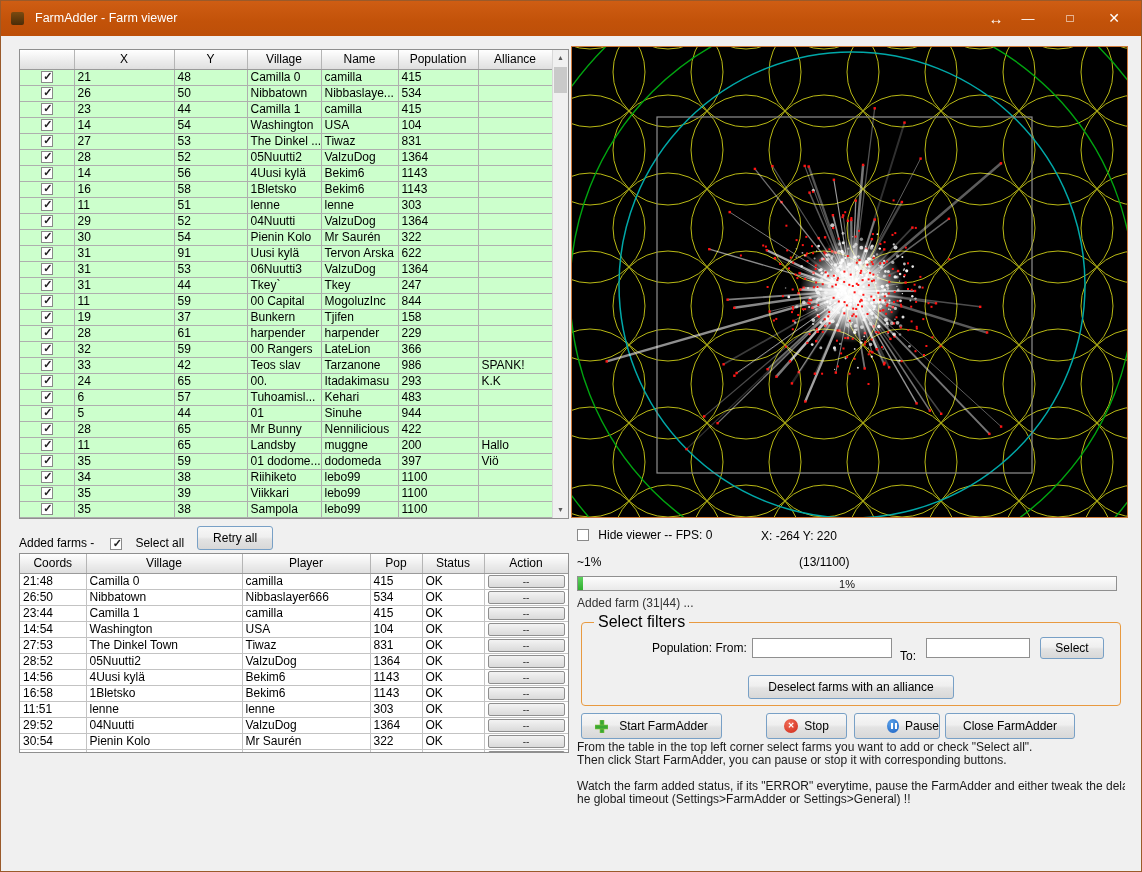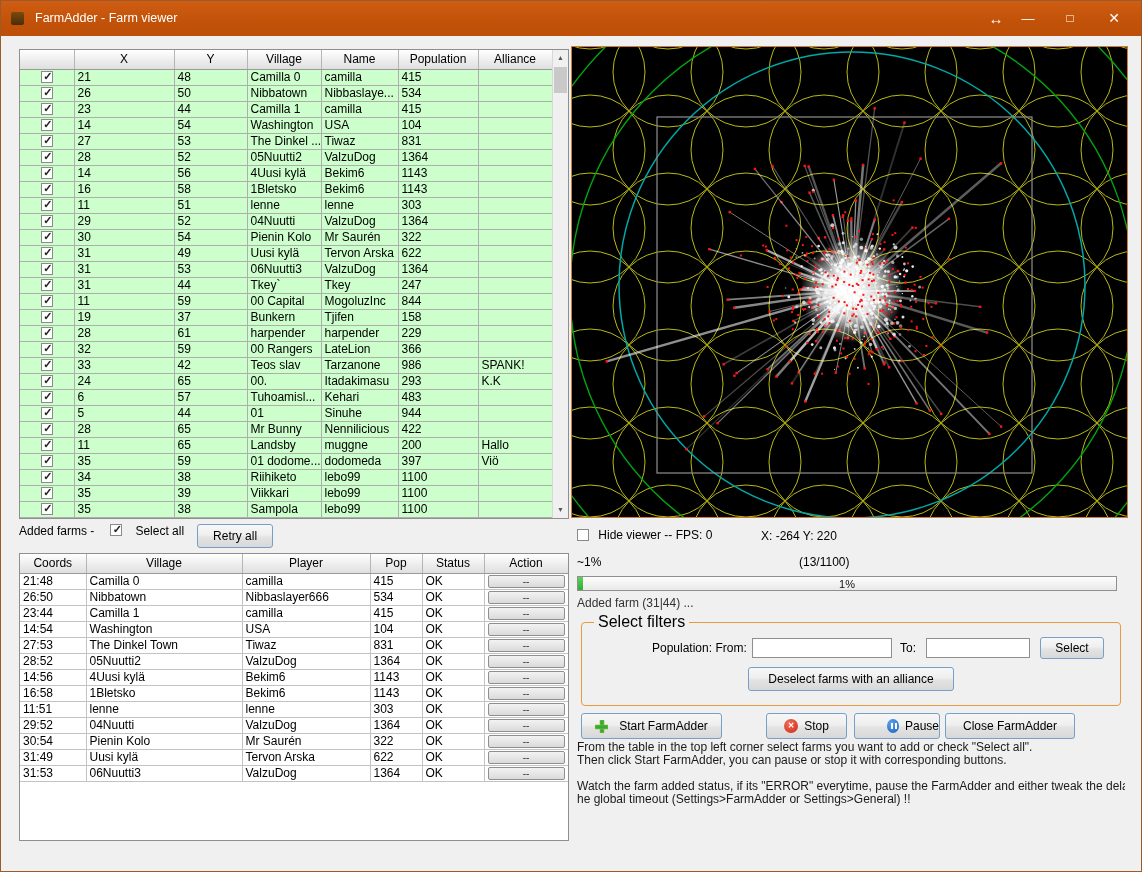--- a/index.html
+++ b/index.html
@@ -27,26 +27,26 @@
   td.cb-cell{text-align:center;padding:0;}
   .cb{display:inline-block;width:12px;height:12px;background:#fff;border:1px solid #8a8a8a;position:relative;vertical-align:middle;}
   .cb .mk{position:absolute;left:0;top:-2px;width:12px;font-size:11px;font-weight:bold;color:#222;line-height:13px;text-align:center;}
   .vscroll{position:absolute;right:0;top:0;width:16px;height:468px;background:#f0f0f0;border-left:1px solid #d8d8d8;}
   .sb-arrow{position:absolute;left:0;width:15px;height:16px;color:#5a5a5a;font-size:7px;line-height:16px;text-align:center;background:#f0f0f0;}
   .sb-up{top:0;}
   .sb-down{bottom:0;}
   .sb-thumb{position:absolute;left:1px;top:17px;width:13px;height:26px;background:#c9c9c9;}
 
   
-  .added-bar{position:absolute;left:18px;top:488px;height:26px;display:flex;align-items:flex-start;}
+  .added-bar{position:absolute;left:18px;top:488px;height:26px;display:flex;align-items:flex-end;}
   .added-bar .lbl1{margin-right:16px;}
   .added-bar .lbl2{margin-left:13px;}
   .btn{font-family:inherit;font-size:12px;color:#000;background:linear-gradient(#f7f7f7,#efefef 45%,#e3e3e3 55%,#d8d8d8);border:1px solid #78a0c6;border-radius:3px;display:inline-flex;align-items:center;justify-content:center;gap:6px;cursor:default;}
   .retry-btn{width:76px;height:24px;margin-left:13px;}
-  .added-panel{position:absolute;left:18px;top:517px;width:550px;height:288px;border:1px solid #8f8f8f;background:#fff;overflow:hidden;}
+  .added-panel{position:absolute;left:18px;top:517px;width:550px;height:200px;border:1px solid #8f8f8f;background:#fff;overflow:hidden;}
   #added-table{width:548px;}
   #added-table td{height:15px;line-height:15px;background:#fff;border-right:1px solid #c3c3c3;border-bottom:1px solid #c3c3c3;padding:0 3px;overflow:hidden;white-space:nowrap;}
   #added-table td.action-cell{padding:1px 3px;}
   .mini-btn{display:block;width:100%;height:13px;font-size:10px;line-height:11px;color:#333;text-align:center;background:linear-gradient(#f3f3f3,#dadada);border:1px solid #8f8f8f;border-radius:2px;}
 
   
   .viewer{position:absolute;left:570px;top:10px;width:557px;height:472px;border:1px solid #cf7a3a;background:#000;}
   .viewer svg{display:block;}
   .viewer-bar{position:absolute;left:576px;top:492px;width:545px;height:16px;}
   .viewer-bar .cb{vertical-align:-2px;}
@@ -59,24 +59,24 @@
   .prog-fill{position:absolute;left:0;top:0;bottom:0;background:linear-gradient(#5ed25e,#2fae2f);}
   .prog-text{position:absolute;left:0;right:0;top:0;text-align:center;font-size:11px;line-height:14px;color:#111;}
   .status-text{position:absolute;left:576px;top:560px;color:#333;}
 
   .filters{position:absolute;left:580px;top:577px;width:540px;height:93px;border:1px solid #e89a40;border-radius:4px;padding:0 10px;}
   .filters legend{font-size:16px;padding:0 4px;margin-left:2px;color:#000;}
   .filt-row1{position:relative;height:28px;margin-top:4px;}
   .pop-lbl{position:absolute;left:60px;top:6px;}
   .txt{border:1px solid #8f8f8f;background:#fff;font-family:inherit;font-size:12px;padding:0 3px;height:20px;}
   .from-input{position:absolute;left:160px;top:3px;width:140px;}
-  .to-lbl{position:absolute;left:308px;top:6px;}
+  .to-lbl{position:absolute;left:308px;top:14px;}
   .to-input{position:absolute;left:334px;top:3px;width:104px;}
   .select-btn{position:absolute;left:448px;top:2px;width:64px;height:22px;}
-  .filt-row2{text-align:center;margin-top:4px;}
+  .filt-row2{text-align:center;margin-top:12px;}
   .deselect-btn{width:206px;height:24px;}
 
   .start-btn{position:absolute;left:580px;top:677px;width:141px;height:26px;gap:11px;}
   .stop-btn{position:absolute;left:765px;top:677px;width:81px;height:26px;}
   .pause-btn{position:absolute;left:853px;top:677px;width:86px;height:26px;padding-left:32px;}
   .closefa-btn{position:absolute;left:944px;top:677px;width:130px;height:26px;}
   .ic-stop{display:inline-block;width:14px;height:14px;border-radius:50%;background:radial-gradient(circle at 35% 30%,#f06a55,#cf2a1a);color:#fff;font-size:8px;line-height:14px;text-align:center;font-weight:bold;}
   .ic-pause{display:inline-block;position:relative;width:14px;height:14px;border-radius:50%;background:radial-gradient(circle at 35% 30%,#5aa0e8,#1b62c4);}
   .ic-pause i{position:absolute;top:4px;width:2px;height:6px;background:#fff;}
   .ic-pause i.b1{left:4px;} .ic-pause i.b2{left:8px;}
@@ -218,21 +218,21 @@
               <td>30</td>
               <td>54</td>
               <td>Pienin Kolo</td>
               <td>Mr Saurén</td>
               <td>322</td>
               <td></td>
             </tr>
             <tr>
               <td class="cb-cell"><span class="cb"><span class="mk">✓</span></span></td>
               <td>31</td>
-              <td>49</td>
+              <td>91</td>
               <td>Uusi kylä</td>
               <td>Tervon Arska</td>
               <td>622</td>
               <td></td>
             </tr>
             <tr>
               <td class="cb-cell"><span class="cb"><span class="mk">✓</span></span></td>
               <td>31</td>
               <td>53</td>
               <td>06Nuutti3</td>

